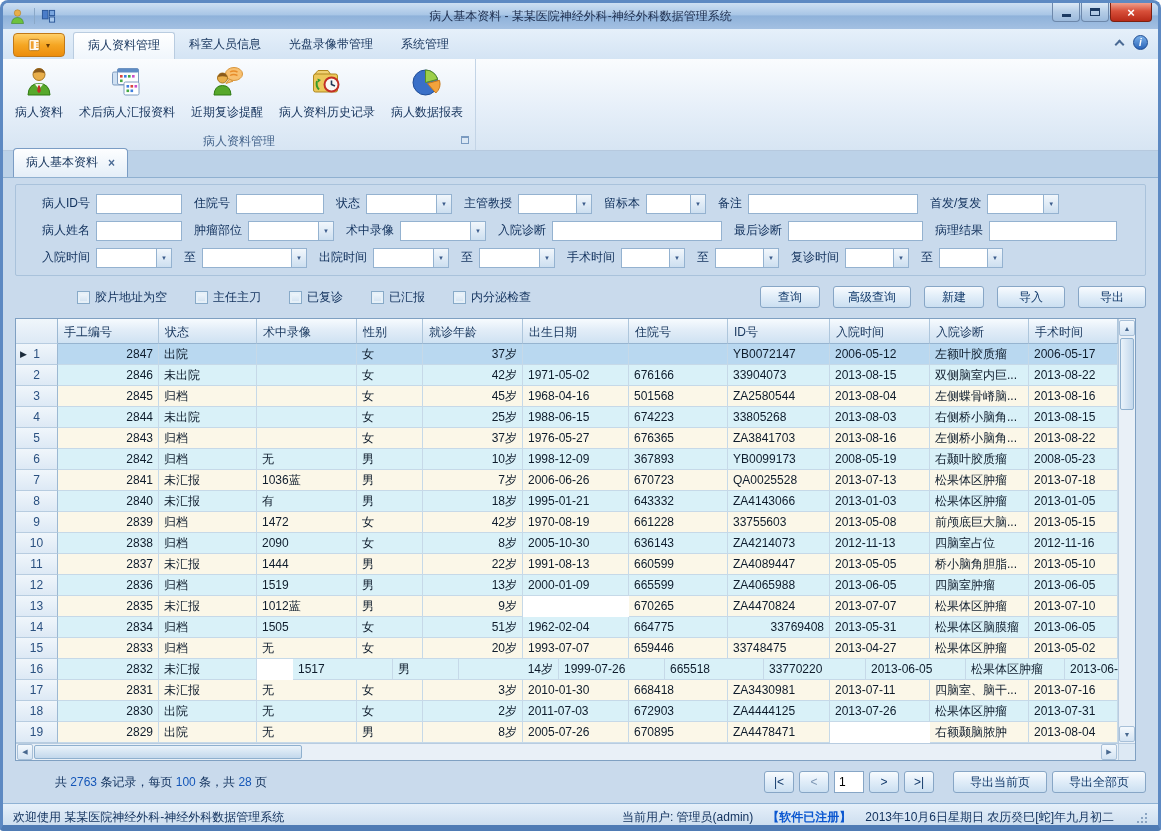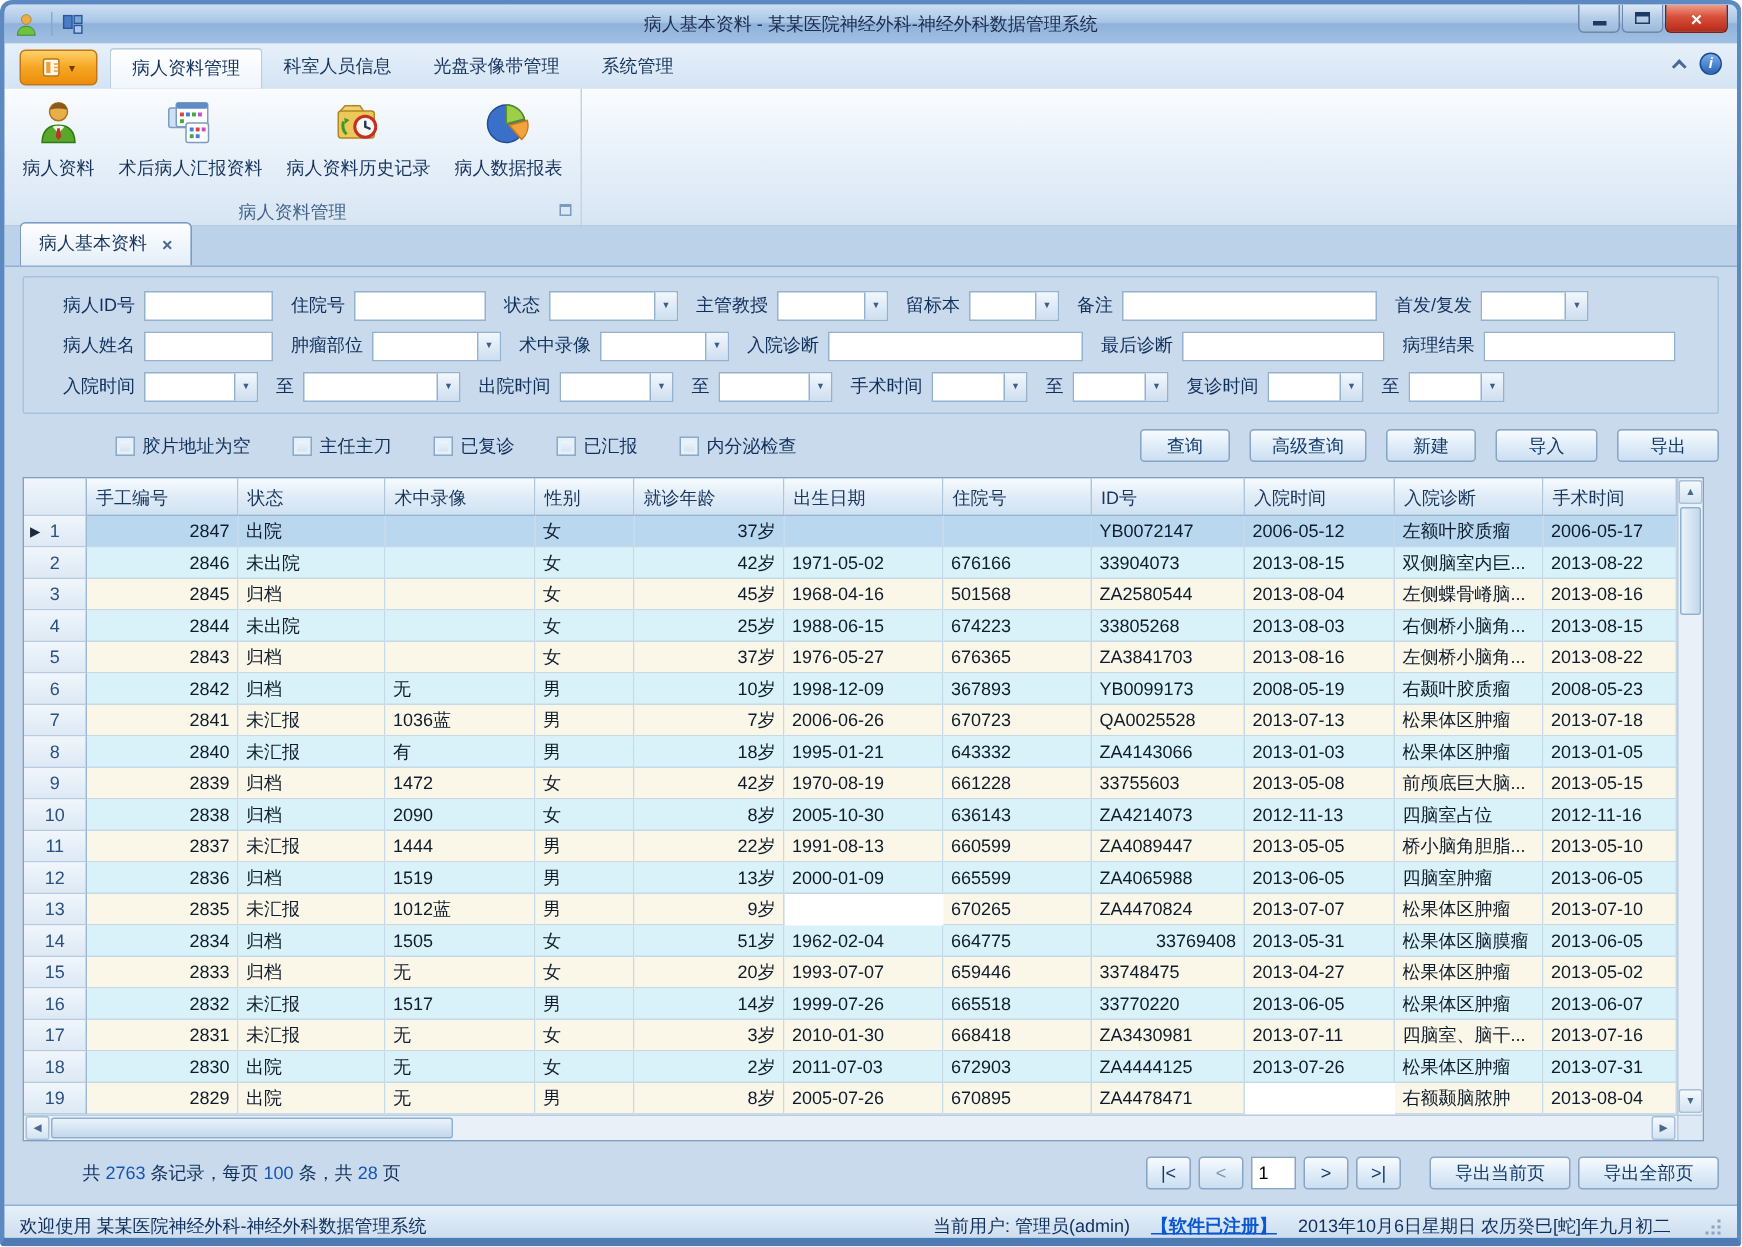--- a/index.html
+++ b/index.html
@@ -102,21 +102,21 @@
   .pgbtn { width: 30px; }
   .pgbtn.dim { color: #7e97b5; }
   .pageinput { width: 30px; height: 22px; border: 1px solid #87a6c6; font: 12px "Liberation Sans","DejaVu Sans",sans-serif; padding: 0 4px; }
   .expbtn { width: 94px; }
   .exp1 { margin-left: 14px; }
 
   
   .statusbar { height: 28px; flex: 0 0 28px; background: linear-gradient(#e6f0fa,#c6d9ec); border-top: 1px solid #8fb2d4;
                display: flex; align-items: center; padding: 0 10px; }
   .sb-right { margin-left: auto; display: flex; align-items: center; gap: 14px; }
-  .reglink { color: #0b57d0; text-decoration: underline; font-weight: bold; }
+  .reglink { color: #0b57d0; font-weight: bold; }
   .grip { width: 12px; height: 12px; position: relative; margin-left: 8px; }
   .grip::before { content: ""; position: absolute; left: 0; top: 0; width: 2px; height: 2px; background: transparent;
       box-shadow: 9px 1px 0 #8aa4c2, 5px 5px 0 #8aa4c2, 9px 5px 0 #8aa4c2, 1px 9px 0 #8aa4c2, 5px 9px 0 #8aa4c2, 9px 9px 0 #8aa4c2; }
 </style>
 </head>
 <body>
 
 <div class="window">
 
   <div class="titlebar">
@@ -193,20 +193,31 @@
                 <rect x="22" y="10" width="2.6" height="2.6" fill="#c94fc9"></rect>
                 <rect x="10" y="14.5" width="2.6" height="2.6" fill="#43a843"></rect>
                 <rect x="14" y="17" width="15" height="13" rx="1.5" fill="#fff" stroke="#7e9cc0"></rect>
                 <rect x="16.5" y="20" width="2.6" height="2.6" fill="#3f7ede"></rect>
                 <rect x="20.5" y="20" width="2.6" height="2.6" fill="#d8453e"></rect>
                 <rect x="24.5" y="20" width="2.6" height="2.6" fill="#c94fc9"></rect>
                 <rect x="16.5" y="24.5" width="2.6" height="2.6" fill="#43a843"></rect>
                 <rect x="20.5" y="24.5" width="2.6" height="2.6" fill="#3f7ede"></rect>
               </svg></span>
             <span class="rlabel">术后病人汇报资料</span>
+          </div>
+          <div class="rbtn">
+            <span class="ricon"><svg width="34" height="34" viewBox="0 0 34 34">
+                <ellipse cx="24" cy="9" rx="8.5" ry="6.5" fill="#f8c070" stroke="#d8953a"></ellipse>
+                <path d="M19.5 14 L16 18.5 L23 16.2 Z" fill="#f8c070" stroke="#d8953a"></path>
+                <path d="M20 7 q3.5 -2 7.5 0 M20 10.5 q3.5 -2 7.5 0" fill="none" stroke="#e88c2a" stroke-width="1.4"></path>
+                <path d="M4 30 Q4.5 20.5 12.5 20.5 Q20.5 20.5 21 30 Z" fill="#57a82b" stroke="#2f7a12"></path>
+                <circle cx="12.5" cy="13" r="5" fill="#e8ae4a" stroke="#a8761f"></circle>
+                <path d="M7.8 12 Q9.2 7.8 12.5 8 Q16 7.8 17.2 12 Q12.5 10.6 7.8 12 Z" fill="#8a5a1c"></path>
+              </svg></span>
+            <span class="rlabel">近期复诊提醒</span>
           </div>
           <div class="rbtn">
             <span class="ricon"><svg width="34" height="34" viewBox="0 0 34 34">
                 <path d="M4 10 L8 5.5 H18 L21 10 Z" fill="#f0d070" stroke="#b08820"></path>
                 <rect x="3.5" y="9" width="24" height="18" rx="2" fill="#ecc85a" stroke="#b08820"></rect>
                 <path d="M7 16 q-1.5 5 2 8.5" fill="none" stroke="#3a9a28" stroke-width="2"></path>
                 <path d="M7.5 13.5 l3.5 1.5 -3 2.5 Z" fill="#3a9a28"></path>
                 <circle cx="21.5" cy="19.5" r="7" fill="#f8f8f4" stroke="#c23026" stroke-width="2"></circle>
                 <path d="M21.5 15.5 V19.5 L25 21" fill="none" stroke="#203858" stroke-width="1.6"></path>
               </svg></span>
@@ -586,21 +597,21 @@
             <div class="cell" style="width: 99px; flex: 0 0 99px; text-align: left;">659446</div>
             <div class="cell" style="width: 102px; flex: 0 0 102px; text-align: left;">33748475</div>
             <div class="cell" style="width: 100px; flex: 0 0 100px; text-align: left;">2013-04-27</div>
             <div class="cell" style="width: 99px; flex: 0 0 99px; text-align: left;">松果体区肿瘤</div>
             <div class="cell" style="width: 89px; flex: 0 0 89px; text-align: left;">2013-05-02</div>
           </div>
           <div class="grow cyan">
             <div class="rn"><span>16</span></div>
             <div class="cell" style="width: 101px; flex: 0 0 101px; text-align: right;">2832</div>
             <div class="cell" style="width: 98px; flex: 0 0 98px; text-align: left;">未汇报</div>
-            <div class="cell" style="width: 100px; flex: 0 0 100px; text-align: left;">1517</div>
+            <div class="cell" style="width: 100px; flex: 0 0 100px; text-align: left; margin-left: 36px;">1517</div>
             <div class="cell" style="width: 66px; flex: 0 0 66px; text-align: left;">男</div>
             <div class="cell" style="width: 100px; flex: 0 0 100px; text-align: right;">14岁</div>
             <div class="cell" style="width: 106px; flex: 0 0 106px; text-align: left;">1999-07-26</div>
             <div class="cell" style="width: 99px; flex: 0 0 99px; text-align: left;">665518</div>
             <div class="cell" style="width: 102px; flex: 0 0 102px; text-align: left;">33770220</div>
             <div class="cell" style="width: 100px; flex: 0 0 100px; text-align: left;">2013-06-05</div>
             <div class="cell" style="width: 99px; flex: 0 0 99px; text-align: left;">松果体区肿瘤</div>
             <div class="cell" style="width: 89px; flex: 0 0 89px; text-align: left;">2013-06-07</div>
           </div>
           <div class="grow cream">

